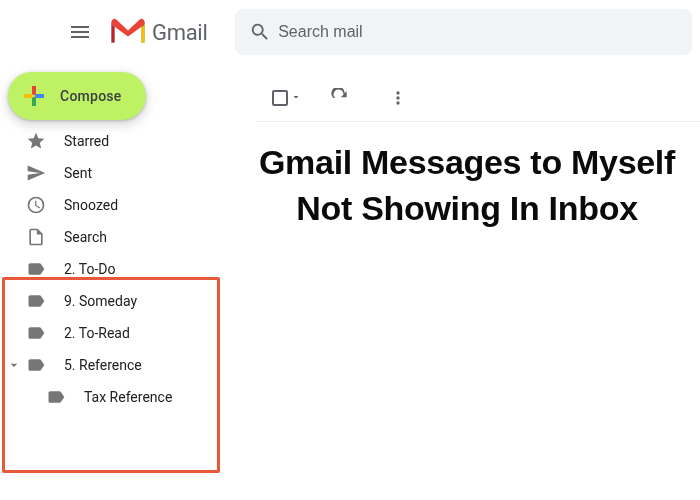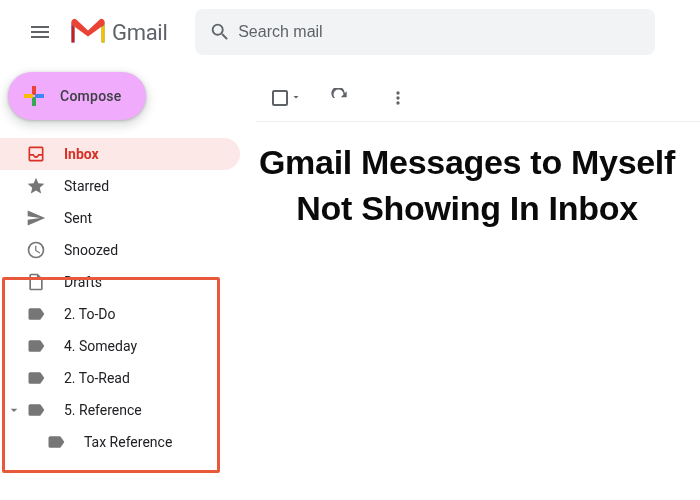--- a/index.html
+++ b/index.html
@@ -1,34 +1,34 @@
 <!DOCTYPE html>
 <html><head>
 <meta charset="utf-8">
 <style>
   * { box-sizing: border-box; margin: 0; padding: 0; }
   html, body { width: 700px; height: 500px; overflow: hidden; font-family: 'Product Sans', Roboto, Arial, sans-serif; background: #fff; color: #202124; }
   .app { width: 700px; height: 500px; position: relative; }
 
-  .header { height: 64px; display: flex; align-items: center; padding: 0 16px; }
+  .header { height: 64px; display: flex; align-items: center; padding: 0 8px; margin-left: 48px; }
   .menu-btn { width: 48px; height: 48px; display:flex; align-items:center; justify-content:center; border-radius:50%; cursor:pointer; }
   .menu-btn svg { fill:#5f6368; }
   .brand { display:flex; align-items:center; margin-left:4px; }
   .logo { width:40px; height:30px; position:relative; }
   .brand-text { font-size:22px; color:#5f6368; margin-left:4px; letter-spacing:-0.3px; }
 
   .search { margin-left:28px; flex:1; max-width:460px; height:46px; background:#f1f3f4; border-radius:8px; display:flex; align-items:center; padding:0 6px; }
   .search .icon { width:40px; display:flex; align-items:center; justify-content:center; }
   .search .icon svg { fill:#5f6368; }
   .search input { border:none; background:transparent; outline:none; font-size:16px; color:#5f6368; width:100%; }
   .search input::placeholder { color:#5f6368; }
 
   .body { display:flex; height:calc(500px - 64px); }
   .sidebar { width:256px; padding-top:8px; }
-  .compose { margin:0 0 18px 8px; display:inline-flex; align-items:center; gap:14px; height:48px; padding:0 24px 0 14px; border-radius:24px; box-shadow:0 1px 3px rgba(60,64,67,.3),0 4px 8px 3px rgba(60,64,67,.15); background:#f0abfc; cursor:pointer; }
+  .compose { margin:0 0 5px 8px; display:inline-flex; align-items:center; gap:14px; height:48px; padding:0 24px 0 14px; border-radius:24px; box-shadow:0 1px 3px rgba(60,64,67,.3),0 4px 8px 3px rgba(60,64,67,.15); background:#bef264; cursor:pointer; }
   .compose-plus { width:24px; height:24px; position:relative; }
   .compose-text { font-size:14px; color:#3c4043; font-weight:500; letter-spacing:.25px; }
 
   .nav { list-style:none; }
   .nav li { height:32px; display:flex; align-items:center; padding-left:26px; border-radius:0 16px 16px 0; font-size:14px; color:#202124; cursor:pointer; margin-right:16px; }
   .nav li.nested { padding-left:46px; }
   .nav li.selected { background:#fce8e6; color:#d93025; font-weight:700; }
   .nav .icon { width:20px; height:20px; margin-right:18px; display:flex; align-items:center; justify-content:center; flex:0 0 20px; }
   .nav .icon svg { fill:#767676; width:20px; height:20px; }
   .nav li.selected .icon svg { fill:#d93025; }
@@ -89,28 +89,20 @@
             <rect x="10" y="2" width="4" height="9" fill="#EA4335"></rect>
             <rect x="10" y="13" width="4" height="9" fill="#34A853"></rect>
             <rect x="2" y="10" width="9" height="4" fill="#FBBC04"></rect>
             <rect x="13" y="10" width="9" height="4" fill="#4285F4"></rect>
           </svg>
         </div>
         <span class="compose-text">Compose</span>
       </div>
 
       <ul class="nav">
-        <li class="selected">
-          <span class="icon">
-              <svg viewBox="0 0 24 24">
-                <path d="M19 3H5a2 2 0 00-2 2v14a2 2 0 002 2h14a2 2 0 002-2V5a2 2 0 00-2-2zm0 16H5v-5h3.56a3.5 3.5 0 006.88 0H19v5zm0-7h-4.5a2.5 2.5 0 01-5 0H5V5h14v7z"></path>
-              </svg>
-            </span>
-          <span>Inbox</span>
-        </li>
         <li>
           <span class="icon">
               <svg viewBox="0 0 24 24">
                 <path d="M12 17.27L18.18 21l-1.64-7.03L22 9.24l-7.19-.61L12 2 9.19 8.63 2 9.24l5.46 4.73L5.82 21 12 17.27z"></path>
               </svg>
             </span>
           <span>Starred</span>
         </li>
         <li>
           <span class="icon">
@@ -127,37 +119,37 @@
               </svg>
             </span>
           <span>Snoozed</span>
         </li>
         <li>
           <span class="icon">
               <svg viewBox="0 0 24 24">
                 <path d="M14 2H6a2 2 0 00-2 2v16a2 2 0 002 2h12a2 2 0 002-2V8l-6-6zM6 20V4h7v5h5v11H6z"></path>
               </svg>
             </span>
-          <span>Drafts</span>
+          <span>Search</span>
         </li>
         <li>
           <span class="icon">
               <svg viewBox="0 0 24 24">
                 <path d="M17.63 5.84A2 2 0 0016 5H5a2 2 0 00-2 2v10a2 2 0 002 2h11a2 2 0 001.63-.84L22 12l-4.37-6.16z"></path>
               </svg>
             </span>
           <span>2. To-Do</span>
         </li>
         <li>
           <span class="icon">
               <svg viewBox="0 0 24 24">
                 <path d="M17.63 5.84A2 2 0 0016 5H5a2 2 0 00-2 2v10a2 2 0 002 2h11a2 2 0 001.63-.84L22 12l-4.37-6.16z"></path>
               </svg>
             </span>
-          <span>4. Someday</span>
+          <span>9. Someday</span>
         </li>
         <li>
           <span class="icon">
               <svg viewBox="0 0 24 24">
                 <path d="M17.63 5.84A2 2 0 0016 5H5a2 2 0 00-2 2v10a2 2 0 002 2h11a2 2 0 001.63-.84L22 12l-4.37-6.16z"></path>
               </svg>
             </span>
           <span>2. To-Read</span>
         </li>
         <li>

